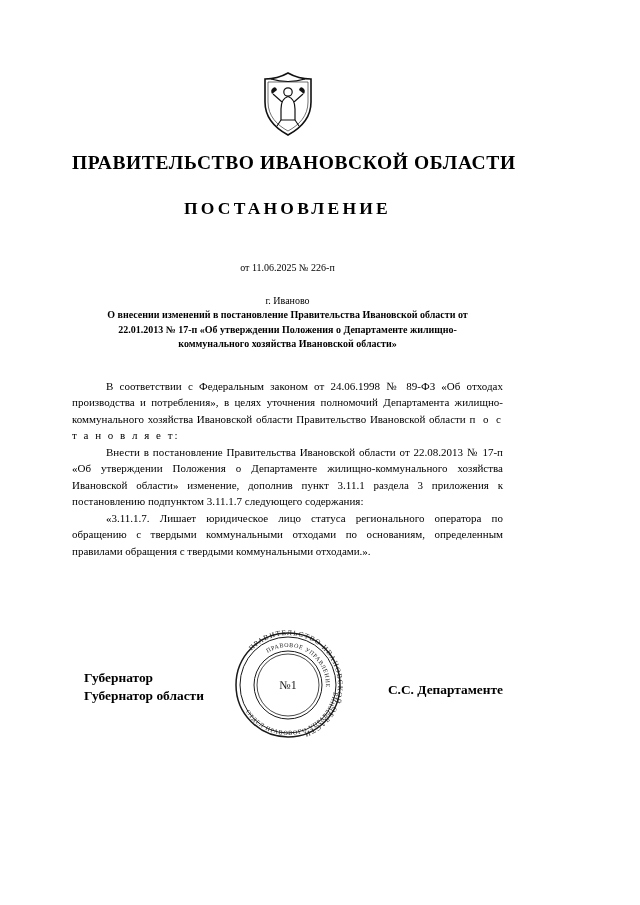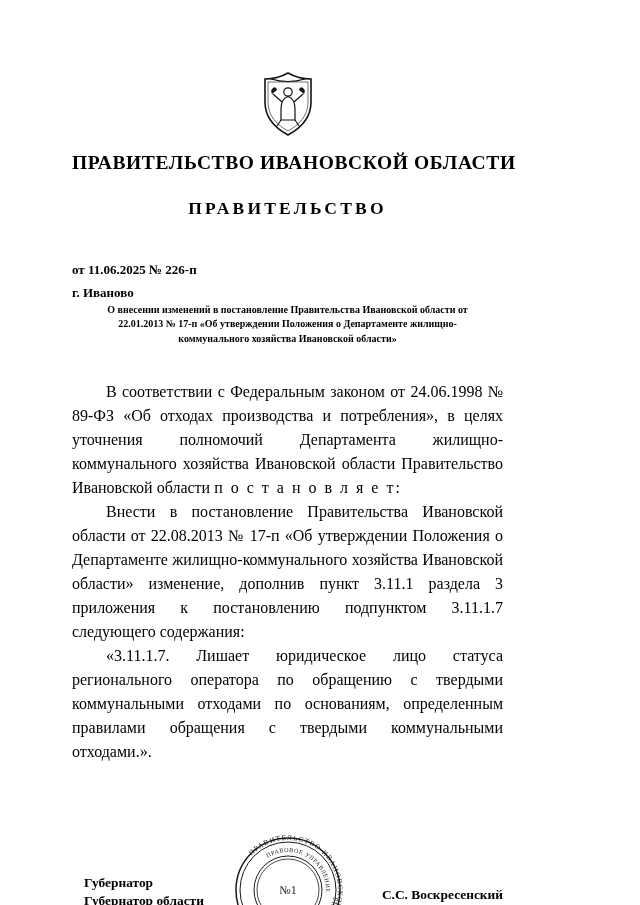--- a/index.html
+++ b/index.html
@@ -47,39 +47,39 @@
   }
   .doc-type {
     text-align: center;
     font-size: 17.5px;
     font-weight: bold;
     letter-spacing: 3.2px;
     margin-top: 24px;
   }
 
   .date-line, .city-line {
-    font-size: 13px;
+    text-align: center;
+    font-size: 10px;
     line-height: 1.45;
-    font-weight: bold;
   }
   .date-line { margin-top: 42px; }
-  .city-line { margin-top: 4px; }
+  .city-line { margin-top: 18px; }
 
   .subject {
     text-align: center;
     font-size: 10px;
     font-weight: bold;
     line-height: 1.45;
     padding: 0 28px;
   }
 
   
   .body-block {
-    margin-top: 34px;
-    font-size: 16px;
+    margin-top: 26px;
+    font-size: 11px;
     line-height: 1.5;
   }
   .para {
     text-align: justify;
     text-indent: 34px;
     margin: 0;
   }
   .para + .para { margin-top: 0; }
   .spaced {
     letter-spacing: 2.0px;
@@ -135,21 +135,21 @@
       <path d="M43 32 L52 24" stroke="#111111" stroke-width="1.1"></path>
       <path d="M21 24 q-2 -4 1 -6 q3 -2 4 2 z" fill="#111111"></path>
       <path d="M53 24 q2 -4 -1 -6 q-3 -2 -4 2 z" fill="#111111"></path>
 
       <path d="M20 9 q17 5 34 0" fill="none" stroke="#111111" stroke-width="1.1"></path>
     </svg>
   </div>
 
   <div class="gov-title">ПРАВИТЕЛЬСТВО ИВАНОВСКОЙ ОБЛАСТИ</div>
 
-  <div class="doc-type">ПРАВИТЕЛЬСТВО</div>
+  <div class="doc-type">ПОСТАНОВЛЕНИЕ</div>
 
   <div class="date-line">от 11.06.2025 № 226-п</div>
   <div class="city-line">г. Иваново</div>
 
   <div class="subject">О внесении изменений в постановление Правительства Ивановской области от 22.01.2013 № 17-п «Об утверждении Положения о Департаменте жилищно-коммунального хозяйства Ивановской области»</div>
 
   <div class="body-block">
     <p class="para">
       <span>В соответствии с Федеральным законом от 24.06.1998 № 89-ФЗ «Об отходах производства и потребления», в целях уточнения полномочий Департамента жилищно-коммунального хозяйства Ивановской области Правительство Ивановской области</span>
       <span class="spaced">п о с т а н о в л я е т:</span>
@@ -181,17 +181,17 @@
         <textPath href="#innerArc" startOffset="16%">ПРАВОВОЕ УПРАВЛЕНИЕ</textPath>
       </text>
       <text x="60" y="64" text-anchor="middle" font-family="Liberation Serif, serif" font-size="12" fill="#1a1a1a">№1</text>
     </svg>
 
     <div class="sign-row">
       <div class="sign-left">
         <div>Губернатор</div>
         <div>Губернатор области</div>
       </div>
-      <div class="sign-right">С.С. Воскресенский</div>
+      <div class="sign-right">С.С. Департаменте</div>
     </div>
   </div>
 
 </div>
 
 </body></html>

